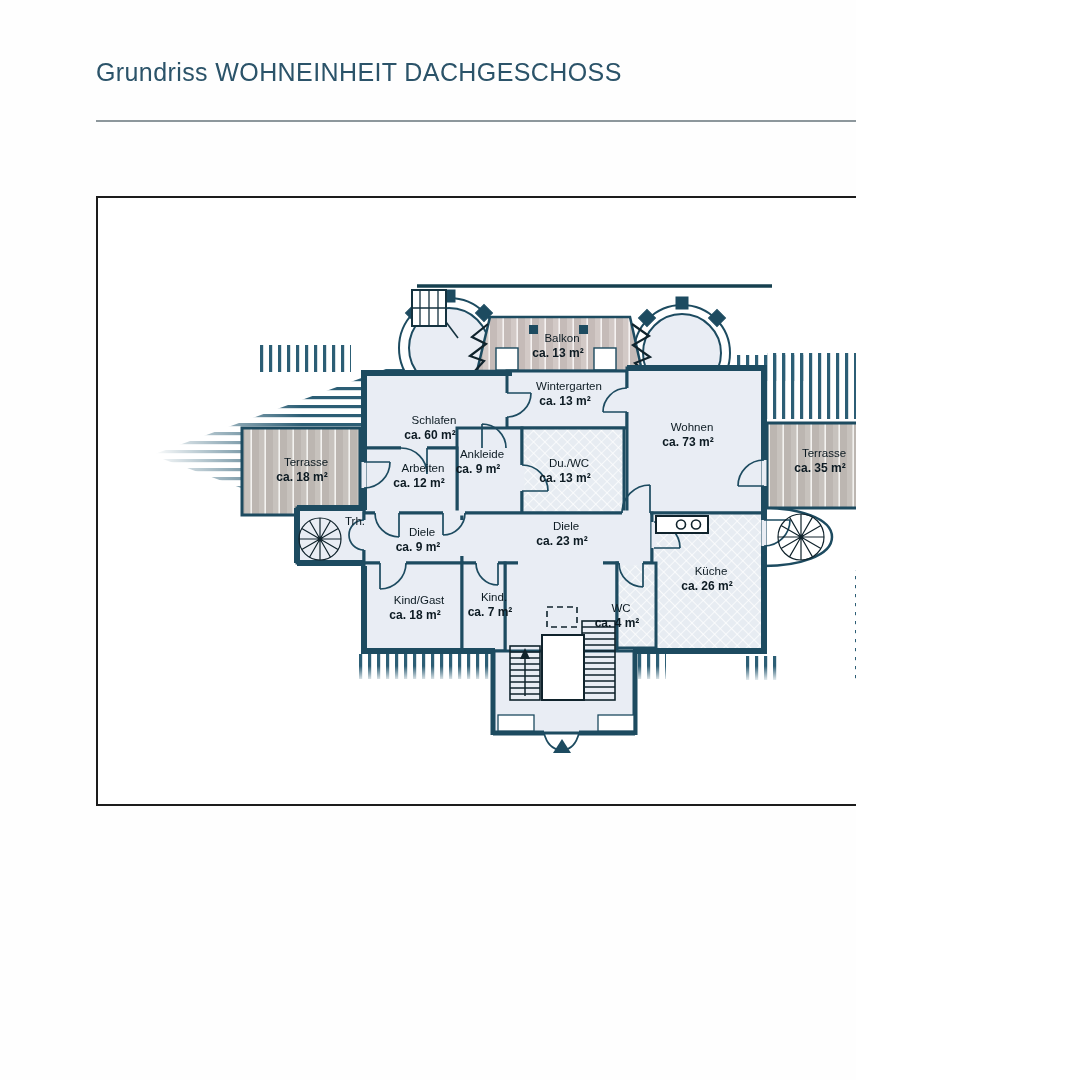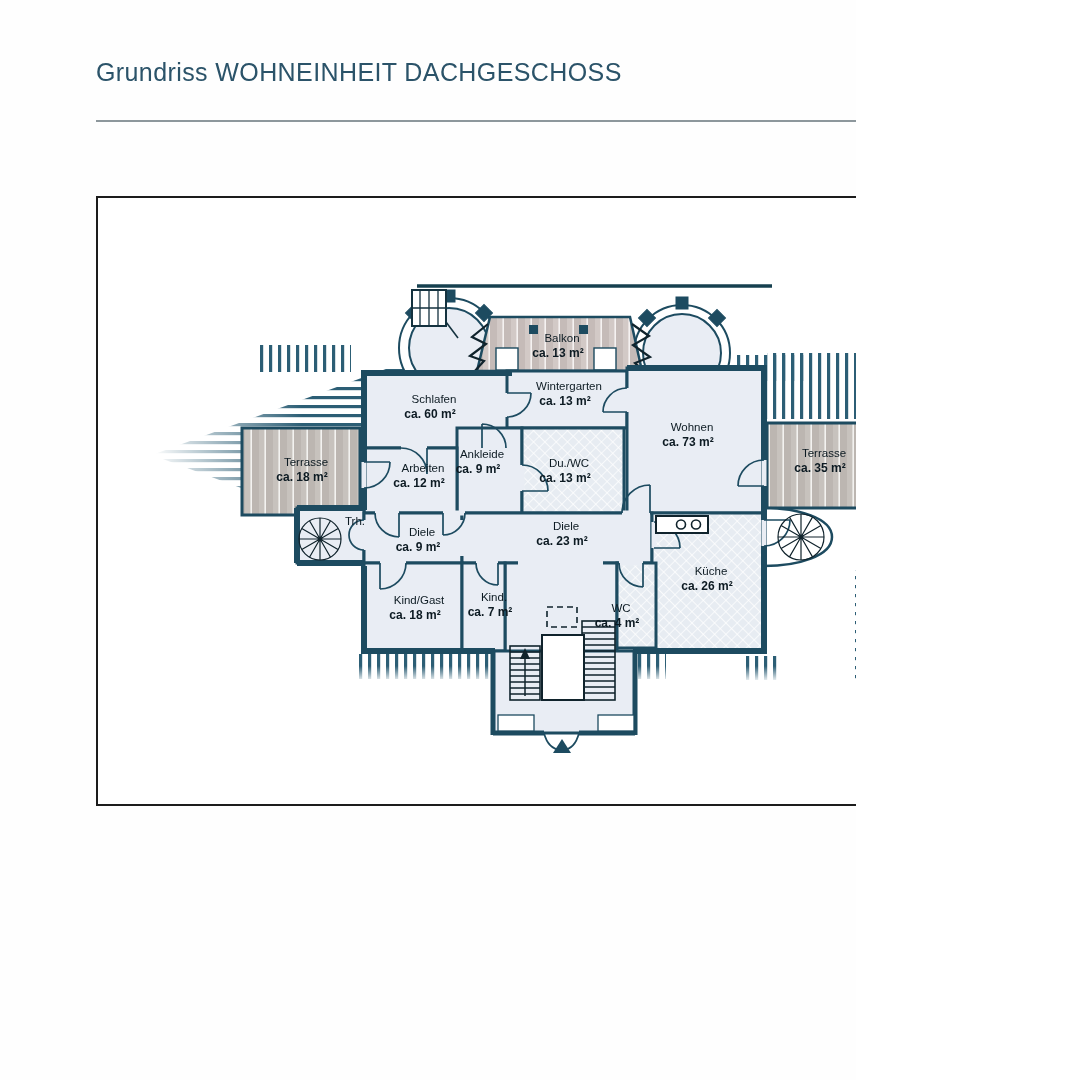--- a/index.html
+++ b/index.html
@@ -220,21 +220,21 @@
     </svg>
 
     <div class="rlabel" style="left:460px;top:148px">
       <div class="rname">Balkon</div>
       <div class="rarea">ca. 13 m²</div>
     </div>
     <div class="rlabel" style="left:467px;top:196px">
       <div class="rname">Wintergarten</div>
       <div class="rarea">ca. 13 m²</div>
     </div>
-    <div class="rlabel" style="left:332px;top:209px">
+    <div class="rlabel" style="left:332px;top:230px">
       <div class="rname">Schlafen</div>
       <div class="rarea">ca. 60 m²</div>
     </div>
     <div class="rlabel" style="left:590px;top:237px">
       <div class="rname">Wohnen</div>
       <div class="rarea">ca. 73 m²</div>
     </div>
     <div class="rlabel" style="left:204px;top:272px">
       <div class="rname">Terrasse</div>
       <div class="rarea">ca. 18 m²</div>

